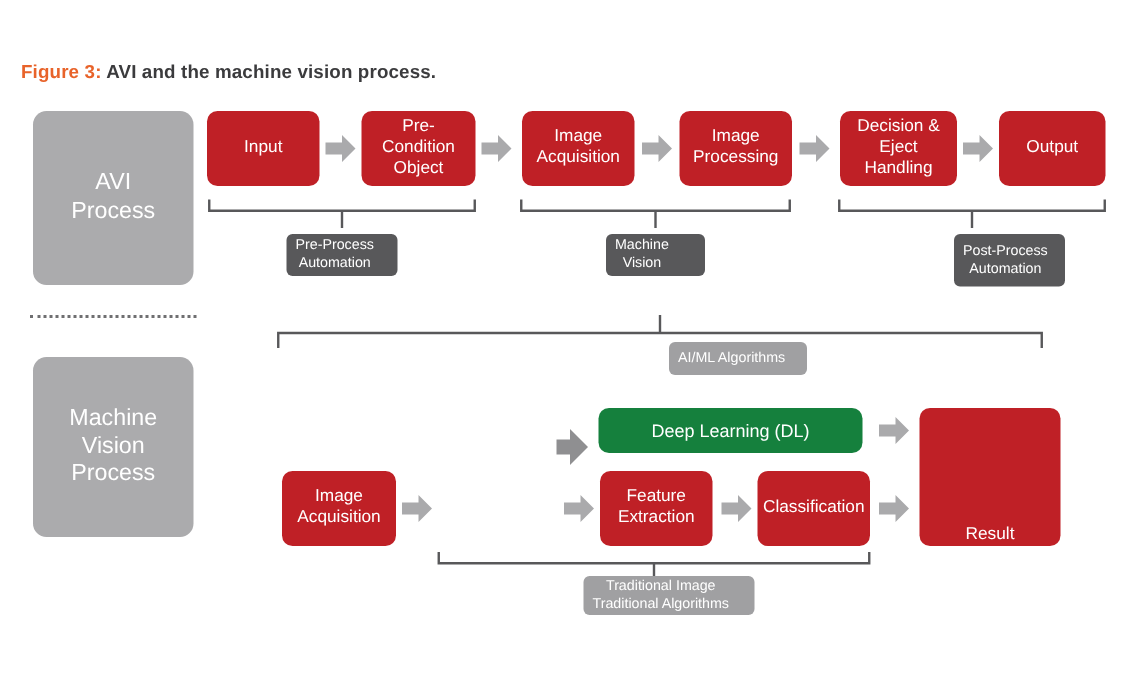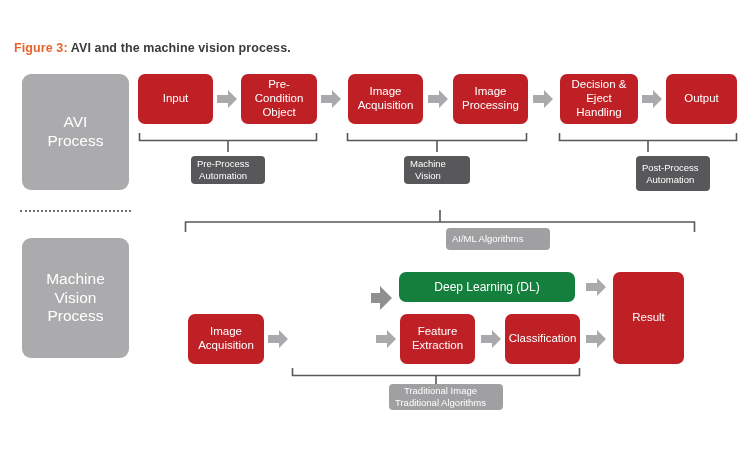--- a/index.html
+++ b/index.html
@@ -247,21 +247,21 @@
       <span>Vision</span><br>
       <span>Process</span>
     </span>
   </div>
 
   <div class="bracket" style="left:184px; top:208px; width:512px; height:26px;">
     <svg width="512" height="26" viewBox="0 0 512 26">
       <path d="M1.5 24 L1.5 14 L510.5 14 L510.5 24 M256 14 L256 2" fill="none" stroke="#58585a" stroke-width="1.6"></path>
     </svg>
   </div>
-  <div class="blabel muted" style="left:446px; top:228px; width:104px; height:22px;">
+  <div class="blabel muted" style="left:446px; top:228px; width:92px; height:22px;">
     <span>AI/ML Algorithms</span>
   </div>
 
   <div class="pbox light" style="left:399px; top:272px; width:176px; height:30px;">
     <span>Deep Learning (DL)</span>
   </div>
 
   <div class="arrow" style="left:585px; top:276px;">
     <svg width="22" height="22" viewBox="0 0 22 22">
         <path d="M1 7 H12 V2 L21 11 L12 20 V15 H1 Z" fill="#aaaaac"></path>
@@ -311,21 +311,21 @@
   <div class="pbox" style="left:505px; top:314px; width:75px; height:50px;">
     <span>Classification</span>
   </div>
 
   <div class="arrow" style="left:585px; top:328px;">
     <svg width="22" height="22" viewBox="0 0 22 22">
         <path d="M1 7 H12 V2 L21 11 L12 20 V15 H1 Z" fill="#aaaaac"></path>
       </svg>
   </div>
 
-  <div class="pbox" style="left:613px; top:272px; width:71px; height:92px;">
+  <div class="pbox" style="left:613px; top:272px; width:94px; height:92px;align-items:flex-end;">
     <span>Result</span>
   </div>
 
   <div class="bracket" style="left:291px; top:366px; width:290px; height:24px;">
     <svg width="290" height="24" viewBox="0 0 290 24">
       <path d="M1.5 2 L1.5 9.5 L288.5 9.5 L288.5 2 M145 9.5 L145 20" fill="none" stroke="#58585a" stroke-width="1.6"></path>
     </svg>
   </div>
   <div class="blabel muted" style="left:389px; top:384px; width:114px; height:26px;">
     <span>

